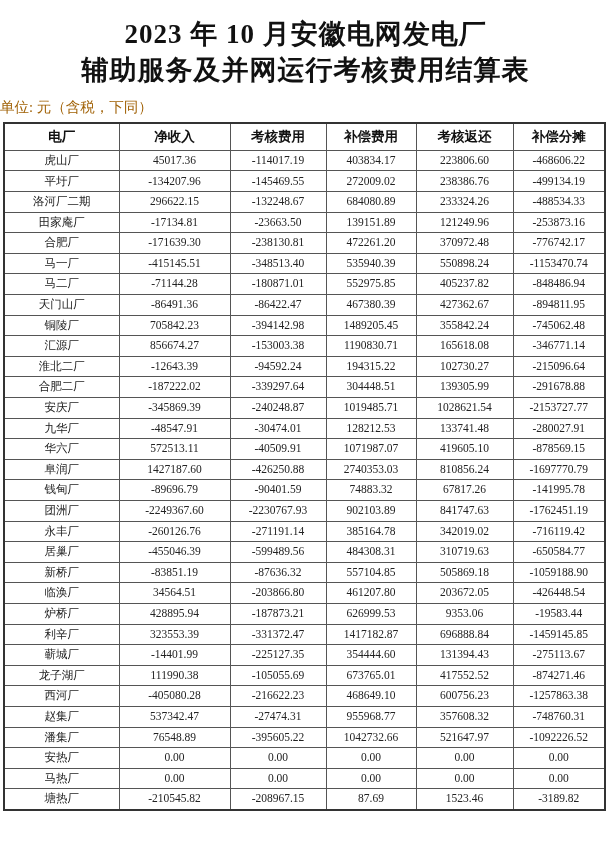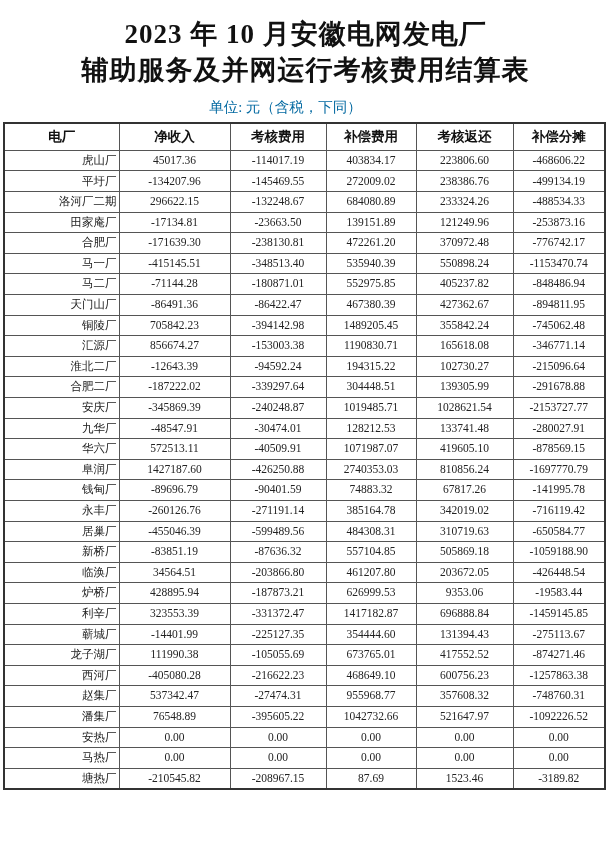--- a/index.html
+++ b/index.html
@@ -22,26 +22,26 @@
   .title {
     margin: 16px 0 0 0;
     text-align: center;
     font-size: 27px;
     font-weight: bold;
     line-height: 1.35;
     letter-spacing: 1px;
     color: #111;
   }
   .unit-note {
-    text-align: center;
+    text-align: left;
     padding-right: 40px;
     margin-top: 9px;
     margin-bottom: 5px;
     font-size: 14.5px;
-    color: #0369a1;
+    color: #a16207;
   }
   table.settlement {
     border-collapse: collapse;
     table-layout: fixed;
     width: 601px;
     margin-left: 3px;
     border: 2px solid #333;
   }
   table.settlement th,
   table.settlement td {
@@ -58,21 +58,21 @@
     padding: 1px 2px;
   }
   table.settlement td {
     height: 19.6px;
     font-size: 11.5px;
     line-height: 1;
     padding: 0 2px;
     color: #222;
   }
   td.plant {
-    text-align: right;
+    text-align: center;
     padding-left: 7px;
     font-size: 12px;
   }
   td.num {
     text-align: center;
     font-family: "Liberation Serif", "DejaVu Serif", serif;
   }
 </style>
 </head>
 <body>
@@ -236,20 +236,28 @@
         </tr>
         <tr>
           <td class="plant">钱甸厂</td>
           <td class="num">-89696.79</td>
           <td class="num">-90401.59</td>
           <td class="num">74883.32</td>
           <td class="num">67817.26</td>
           <td class="num">-141995.78</td>
         </tr>
         <tr>
+          <td class="plant">团洲厂</td>
+          <td class="num">-2249367.60</td>
+          <td class="num">-2230767.93</td>
+          <td class="num">902103.89</td>
+          <td class="num">841747.63</td>
+          <td class="num">-1762451.19</td>
+        </tr>
+        <tr>
           <td class="plant">永丰厂</td>
           <td class="num">-260126.76</td>
           <td class="num">-271191.14</td>
           <td class="num">385164.78</td>
           <td class="num">342019.02</td>
           <td class="num">-716119.42</td>
         </tr>
         <tr>
           <td class="plant">居巢厂</td>
           <td class="num">-455046.39</td>

